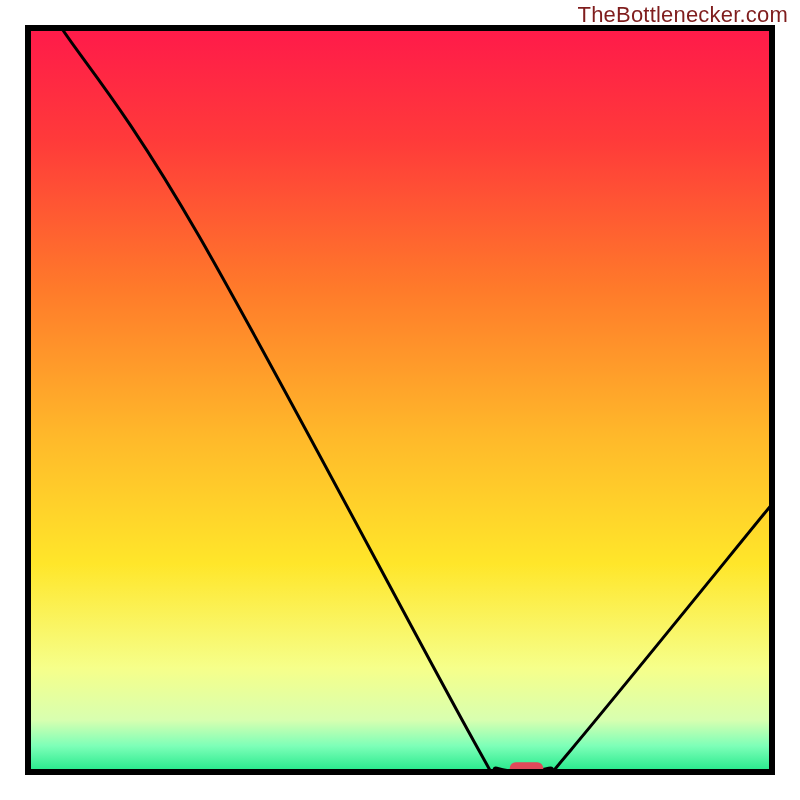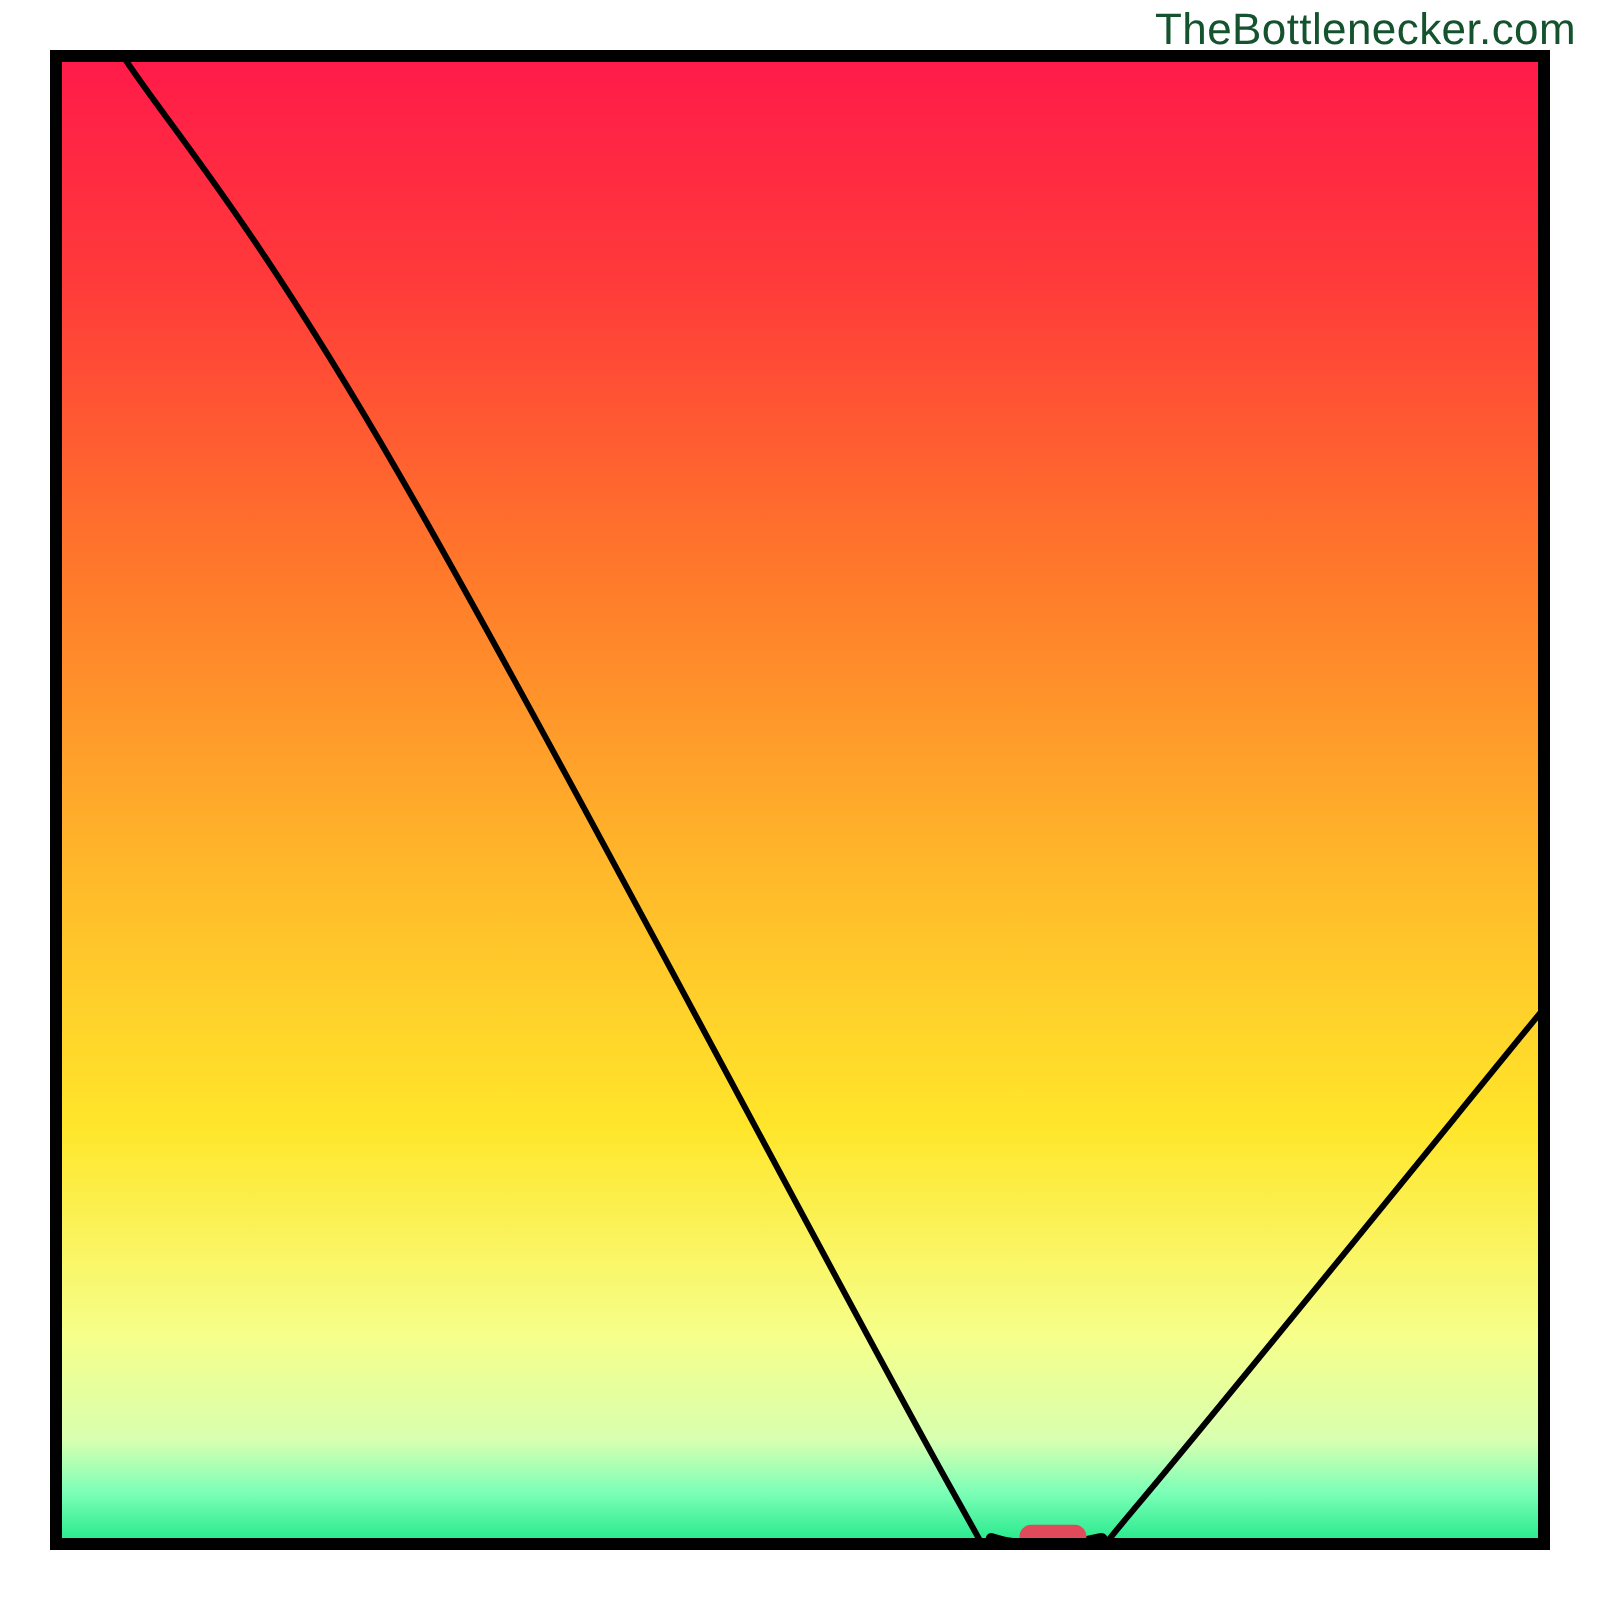--- a/index.html
+++ b/index.html
@@ -17,21 +17,21 @@
     top: 0;
     width: 800px;
     height: 800px;
   }
   .watermark {
     position: absolute;
     top: 2px;
     right: 12px;
     font-size: 22px;
     font-weight: 500;
-    color: #14532d;
+    color: #7f1d1d;
     letter-spacing: 0.2px;
   }
 </style>
 </head>
 <body>
 
 <div class="frame">
   <svg width="800" height="800" viewBox="0 0 800 800" xmlns="http://www.w3.org/2000/svg">
     <defs>
       <linearGradient id="bg-grad" x1="0" y1="0" x2="0" y2="1">

